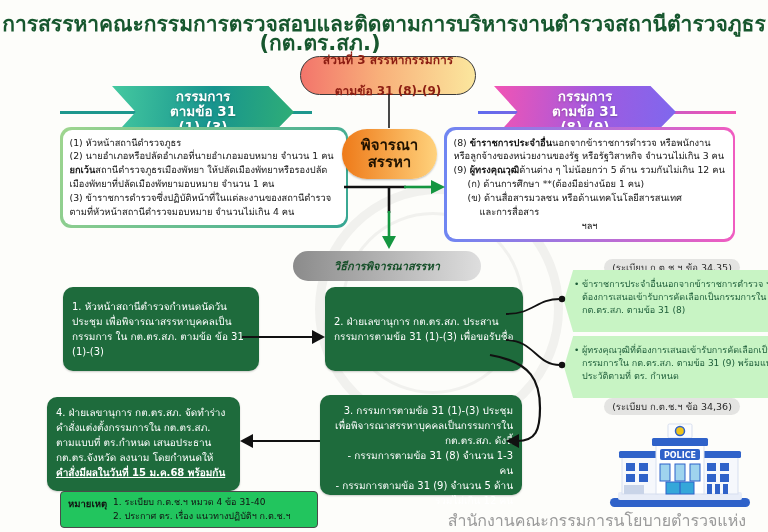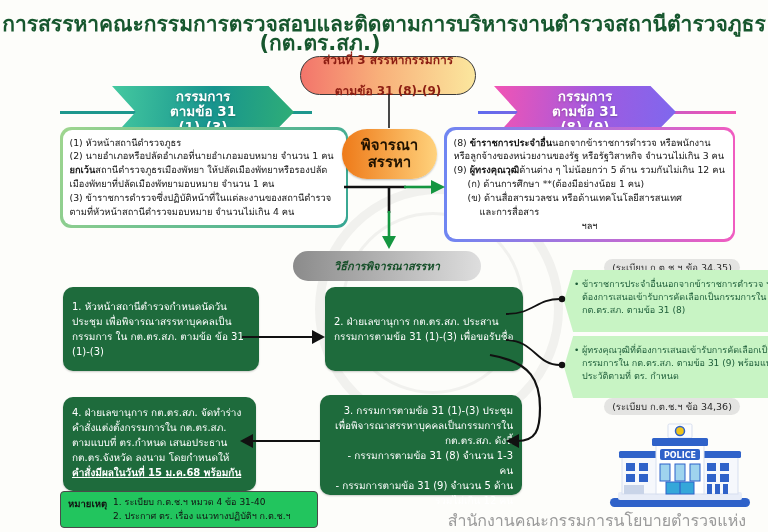--- a/index.html
+++ b/index.html
@@ -49,21 +49,21 @@
   .mpill{left:293px;top:251px;width:188px;height:30px;border-radius:16px;
          background:linear-gradient(90deg,#8b8b8b,#dedede);
          display:flex;align-items:center;justify-content:center;
          font-size:11px;font-weight:800;color:#17502a;z-index:3;font-style:italic;}
   
   .step{background:#1e6b3c;color:#fff;border-radius:10px;font-size:10px;line-height:1.5;
         padding:8px 9px;z-index:2;box-shadow:0 1px 2px rgba(0,0,0,0.2);}
   .step1{left:63px;top:287px;width:178px;height:68px;display:flex;align-items:center;}
   .step2{left:325px;top:287px;width:180px;height:68px;display:flex;align-items:center;}
   .step3{left:320px;top:395px;width:184px;height:84px;text-align:right;}
-  .step4{left:63px;top:397px;width:175px;height:78px;}
+  .step4{left:47px;top:397px;width:175px;height:78px;}
   .hl{display:block;font-weight:800;text-decoration:underline;}
   
   .reg{width:180px;text-align:center;font-size:9.5px;color:#2a2a2a;z-index:2;}
   .reg span{background:#e4e4e2;border-radius:9px;padding:1px 8px;display:inline-block;}
   .bubble{width:200px;background:#c8f4c4;color:#1c5c38;font-size:9px;line-height:1.45;
           padding:8px 10px 8px 18px;z-index:2;
           clip-path:polygon(0 50%,4% 0,96.5% 0,100% 50%,96.5% 100%,4% 100%);}
   .bubble .bullet{position:absolute;left:10px;}
   .bub1{left:564px;top:270px;min-height:46px;}
   .bub2{left:564px;top:336px;min-height:46px;}

